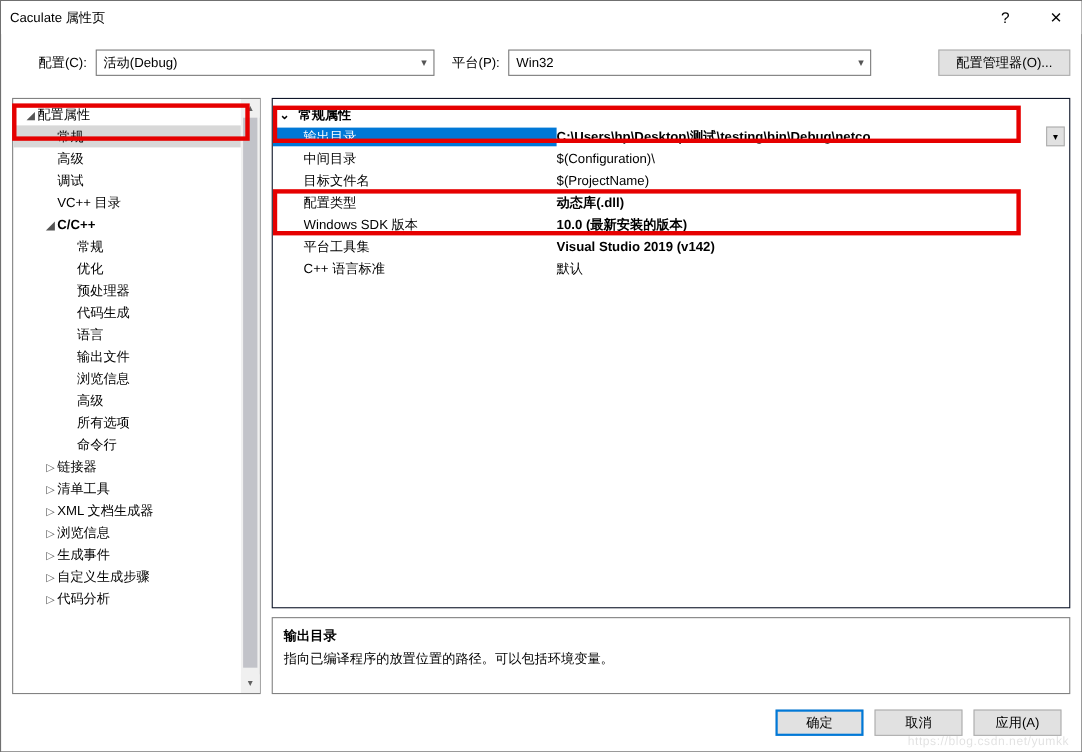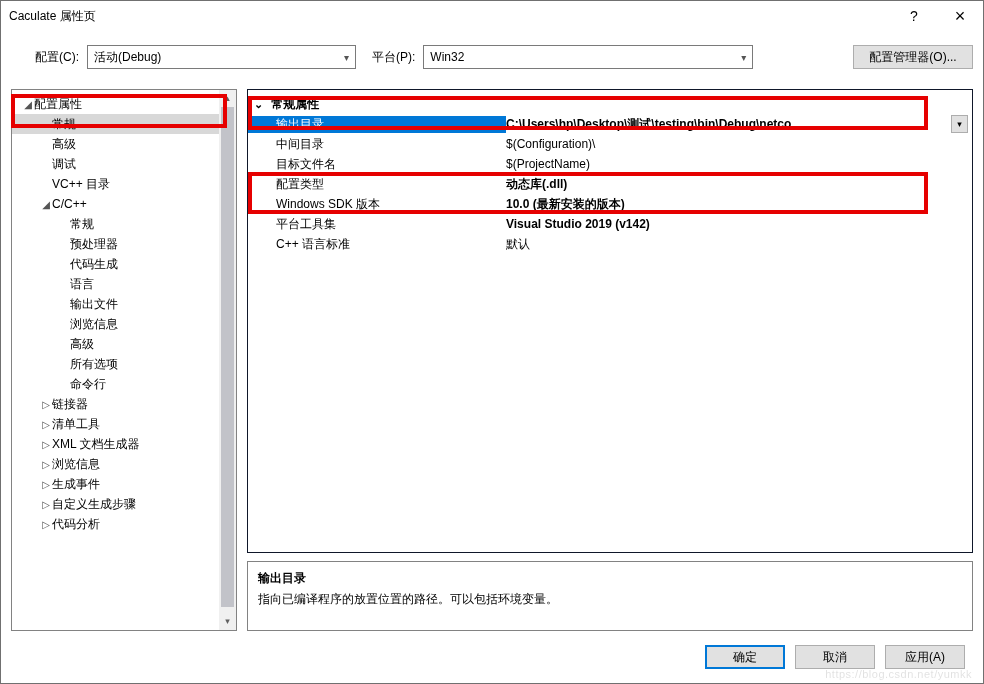--- a/index.html
+++ b/index.html
@@ -52,21 +52,21 @@
     display: flex;
     align-items: center;
     padding: 0 6px;
     position: relative;
   }
   .select .caret {
     margin-left: auto;
     font-size: 10px;
     color: #555;
   }
-  .sel-config { width: 269px; }
+  .sel-config { width: 308px; }
   .sel-platform { width: 330px; }
   .config-manager-btn {
     height: 24px;
     border: 1px solid #adadad;
     background: #e1e1e1;
     padding: 0 10px;
     min-width: 120px;
     text-align: center;
     line-height: 22px;
   }
@@ -245,22 +245,23 @@
 
   <div class="body">
 
     <div class="left-panel">
       <div class="tree" id="tree">
           <div class="tree-item" style="padding-left: 10px;"><span class="expander">◢</span><span>配置属性</span></div>
           <div class="tree-item sel" style="padding-left: 28px;"><span class="expander"></span><span>常规</span></div>
           <div class="tree-item" style="padding-left: 28px;"><span class="expander"></span><span>高级</span></div>
           <div class="tree-item" style="padding-left: 28px;"><span class="expander"></span><span>调试</span></div>
           <div class="tree-item" style="padding-left: 28px;"><span class="expander"></span><span>VC++ 目录</span></div>
-          <div class="tree-item" style="padding-left: 28px;"><span class="expander">◢</span><span>C/C++</span></div>
+          <div class="tree-item" style="padding-left: 28px; font-weight: bold;"><span class="expander">◢</span><span>C/C++</span></div>
           <div class="tree-item" style="padding-left: 46px;"><span class="expander"></span><span>常规</span></div>
+          <div class="tree-item" style="padding-left: 46px;"><span class="expander"></span><span>优化</span></div>
           <div class="tree-item" style="padding-left: 46px;"><span class="expander"></span><span>预处理器</span></div>
           <div class="tree-item" style="padding-left: 46px;"><span class="expander"></span><span>代码生成</span></div>
           <div class="tree-item" style="padding-left: 46px;"><span class="expander"></span><span>语言</span></div>
           <div class="tree-item" style="padding-left: 46px;"><span class="expander"></span><span>输出文件</span></div>
           <div class="tree-item" style="padding-left: 46px;"><span class="expander"></span><span>浏览信息</span></div>
           <div class="tree-item" style="padding-left: 46px;"><span class="expander"></span><span>高级</span></div>
           <div class="tree-item" style="padding-left: 46px;"><span class="expander"></span><span>所有选项</span></div>
           <div class="tree-item" style="padding-left: 46px;"><span class="expander"></span><span>命令行</span></div>
           <div class="tree-item" style="padding-left: 28px;"><span class="expander">▷</span><span>链接器</span></div>
           <div class="tree-item" style="padding-left: 28px;"><span class="expander">▷</span><span>清单工具</span></div>

